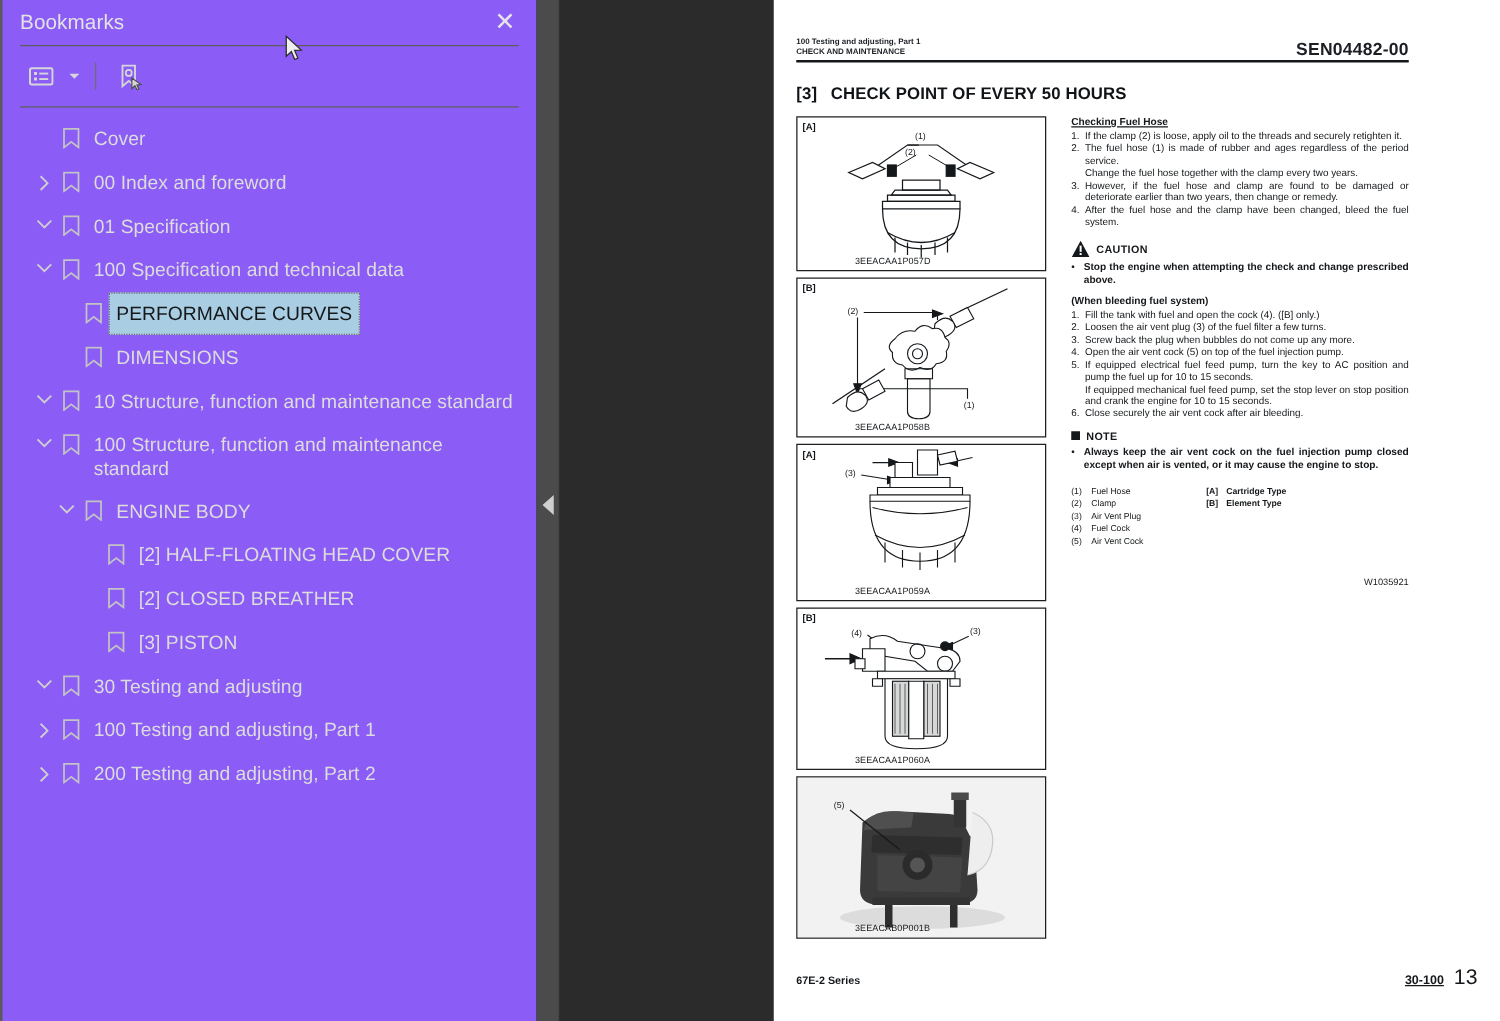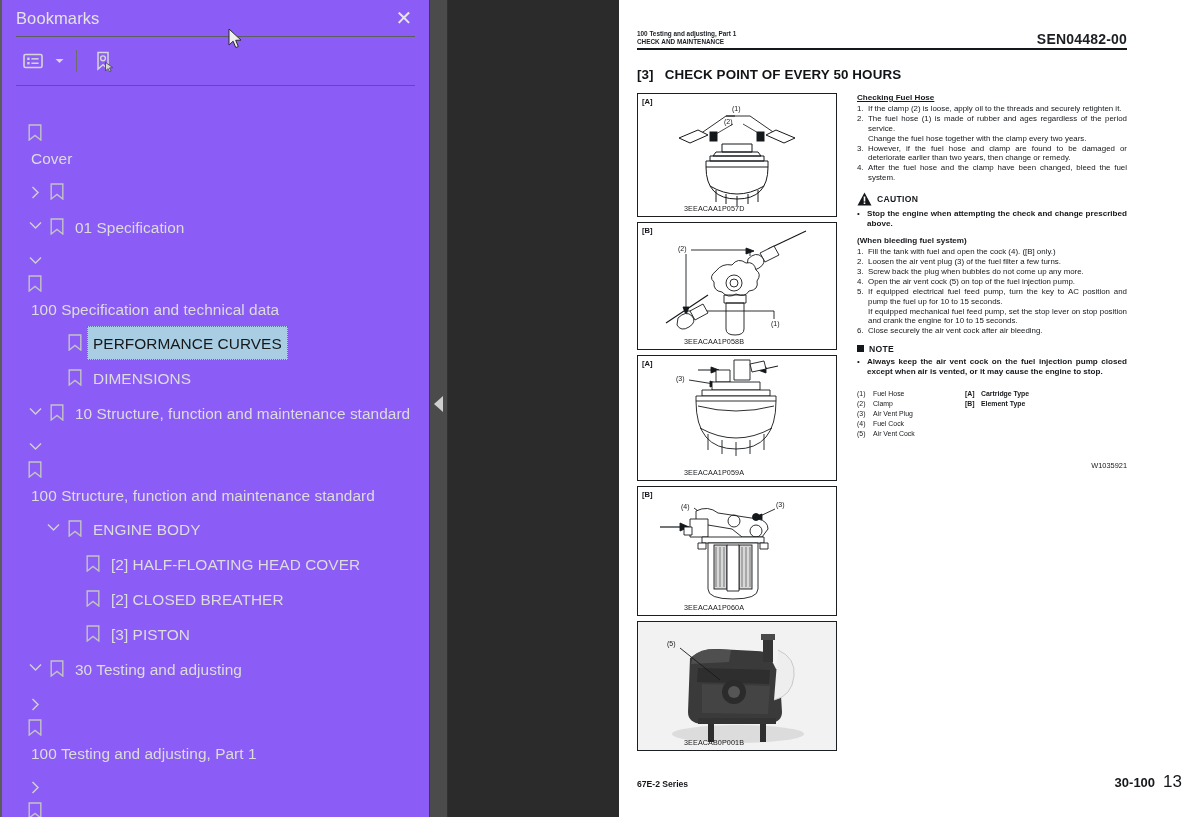--- a/index.html
+++ b/index.html
@@ -104,21 +104,21 @@
     color: #16181a;
     outline: 1px dotted #6f6f6f;
     outline-offset: -1px;
     padding-left: 6px;
     margin-left: 1px;
   }
   .node.selected { }
 
   
   .lvl0 { padding-left: 22px; }
-  .lvl1 { padding-left: 22px; flex-direction: column; }
+  .lvl1 { padding-left: 22px; }
   .lvl2 { padding-left: 40px; }
   .lvl3 { padding-left: 58px; }
 
   
   #splitter {
     position: relative;
     flex: 0 0 18px;
     background: #4b4b4b;
     border-right: 1px solid #313131;
   }
@@ -219,21 +219,21 @@
   .legend-row.bold .lk { width:16px; }
 
   .wcode { text-align: right; font-size:7.4px; color:#15181b; margin-top: 22px; }
 
   .pg-foot {
     position: absolute;
     left: 18px; right: 18px; top: 772px;
     display: flex; align-items: baseline;
   }
   .foot-left { font-size: 8.6px; font-weight: 700; color:#15181b; }
-  .foot-right { margin-left:auto; font-size: 13px; font-weight: 700; color:#15181b; }
+  .foot-right { margin-left:auto; font-size: 10px; font-weight: 700; color:#15181b;text-decoration:underline; }
   .foot-page { font-size: 17px; font-weight: 400; color:#15181b; margin-left: 8px; }
 
   
   #cursor { position:absolute; left:228px; top:28px; width:16px; height:22px; pointer-events:none; }
 </style>
 </head>
 <body>
 
 <div id="app">
 
@@ -285,20 +285,21 @@
           <div class="twisty">
             <svg width="9" height="13" viewBox="0 0 9 13">
               <path d="M1.5 1 L7 6.5 L1.5 12" fill="none" stroke="#cfcfcf" stroke-width="1.5"></path>
             </svg>
           </div>
           <div class="bm-ico">
             <svg width="14" height="17" viewBox="0 0 14 17">
               <path d="M1.2 1 h11.6 v15 l-5.8 -4.6 l-5.8 4.6 Z" fill="none" stroke="#c3c3c3" stroke-width="1.4"></path>
             </svg>
           </div>
+          <div class="node-label">00 Index and foreword</div>
         </div>
         <div class="node lvl0">
           <div class="twisty">
             <svg width="13" height="9" viewBox="0 0 13 9">
               <path d="M1 1.5 L6.5 7 L12 1.5" fill="none" stroke="#cfcfcf" stroke-width="1.5"></path>
             </svg>
           </div>
           <div class="bm-ico">
             <svg width="14" height="17" viewBox="0 0 14 17">
               <path d="M1.2 1 h11.6 v15 l-5.8 -4.6 l-5.8 4.6 Z" fill="none" stroke="#c3c3c3" stroke-width="1.4"></path>

